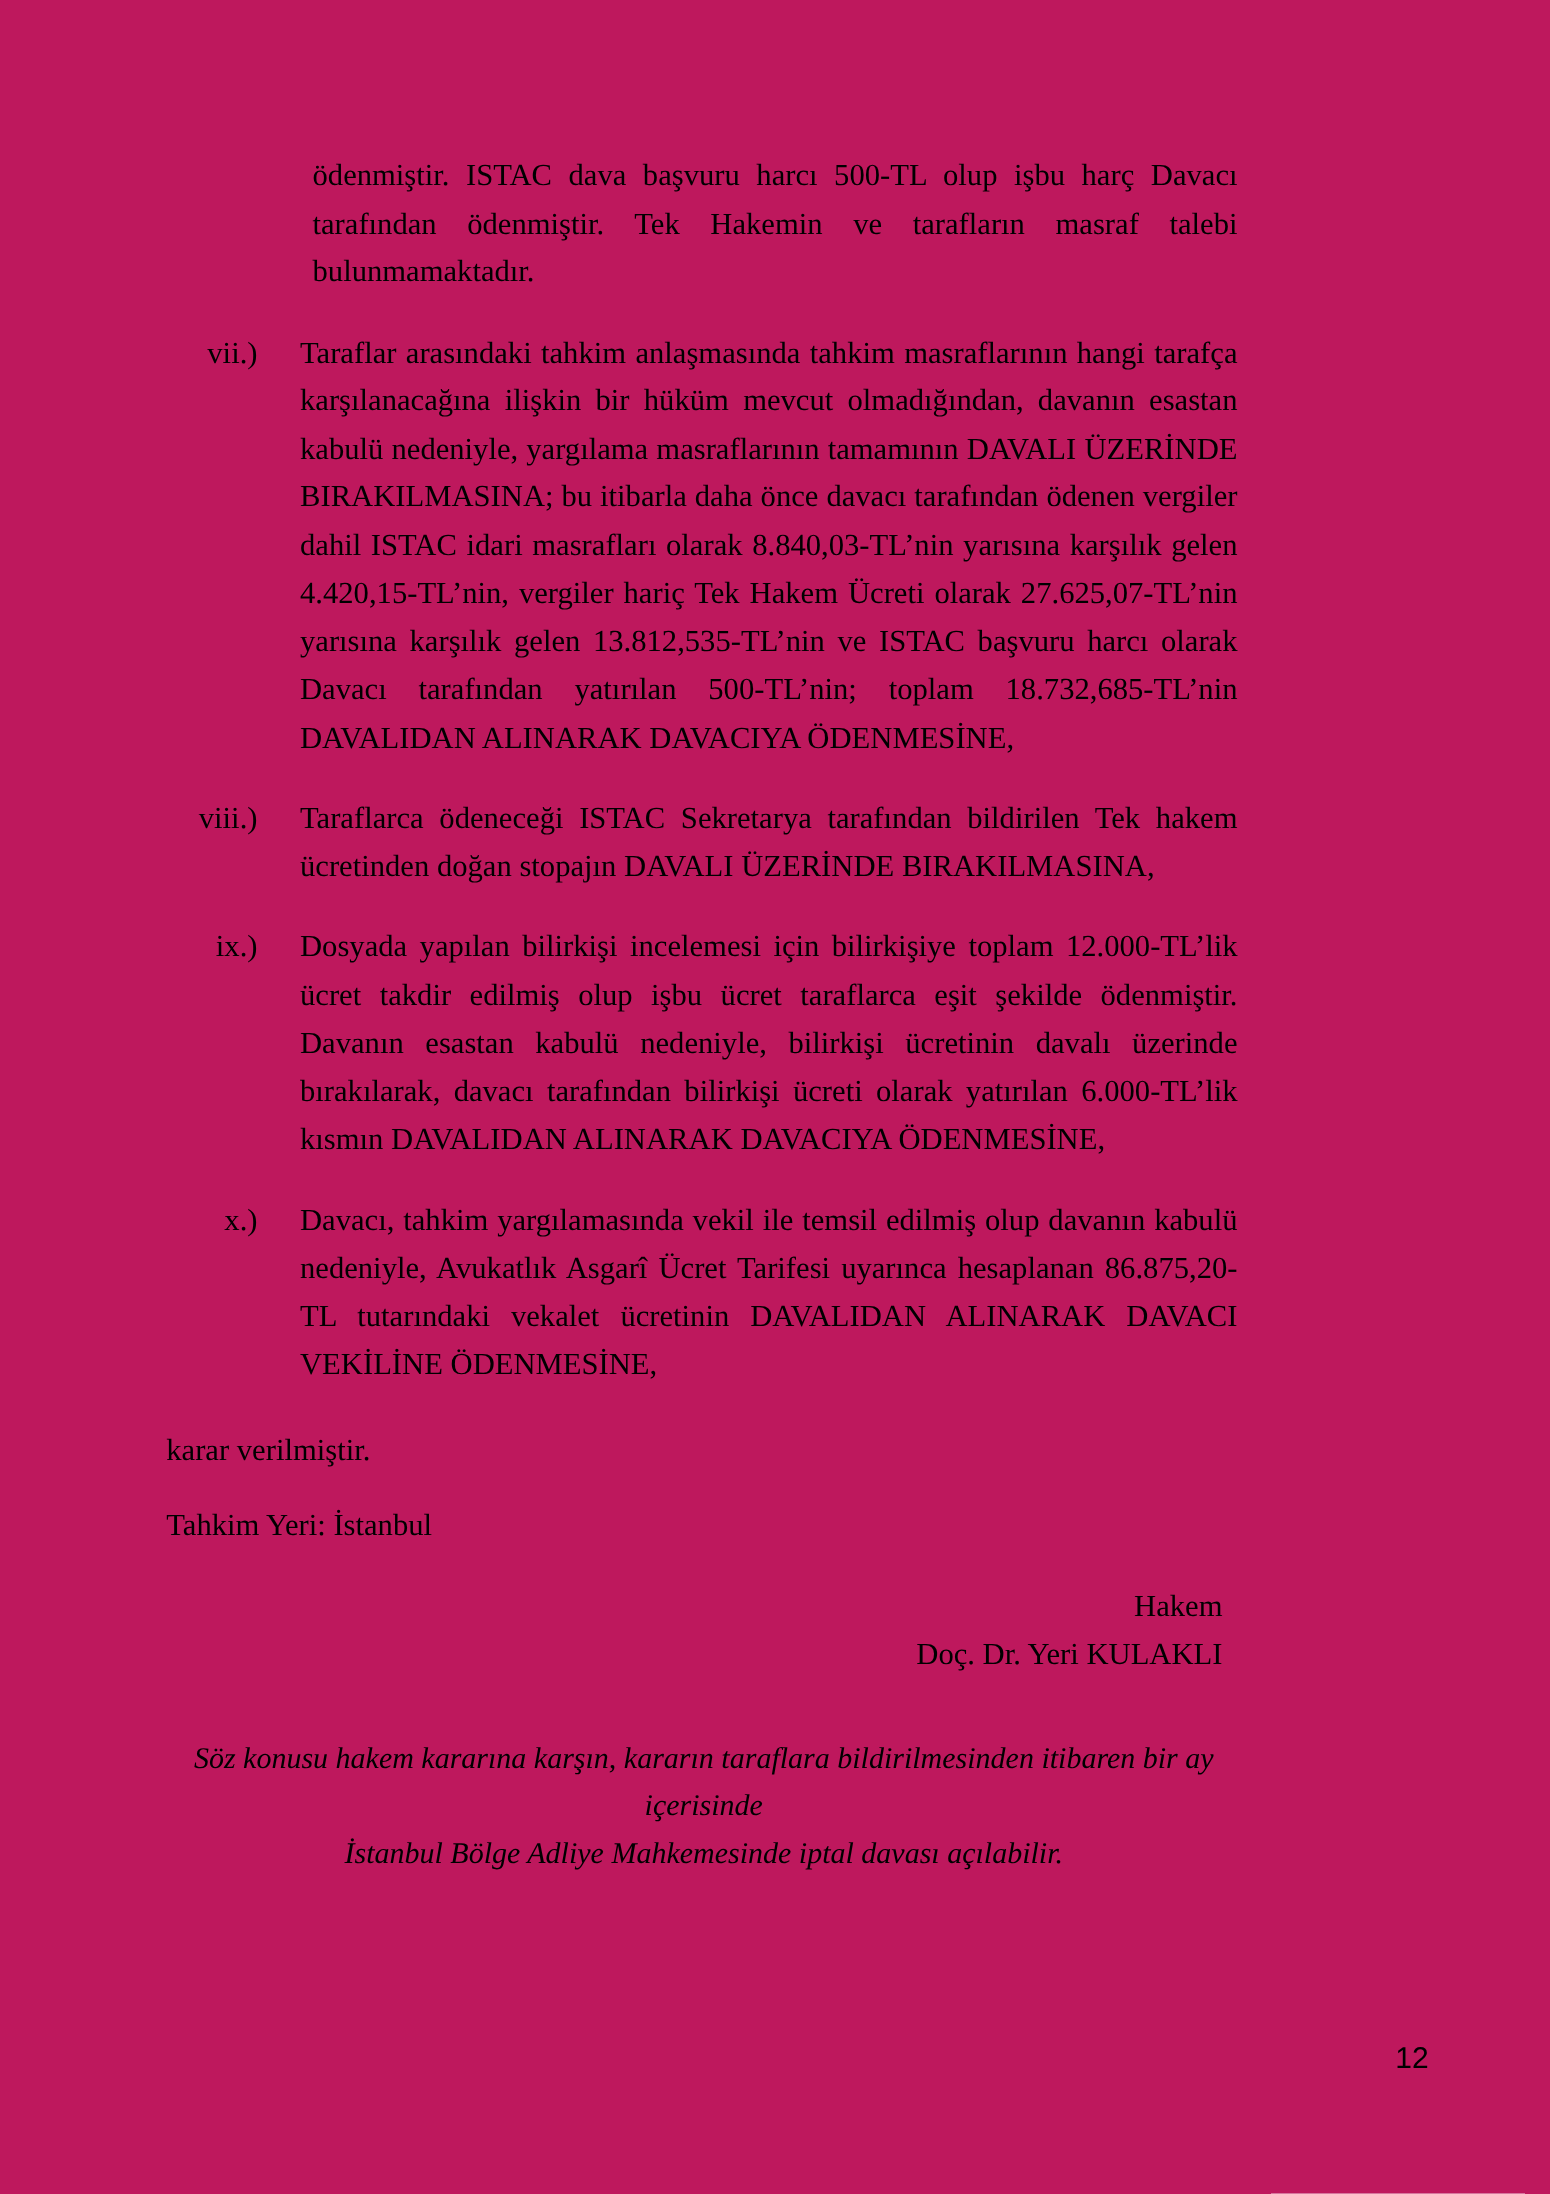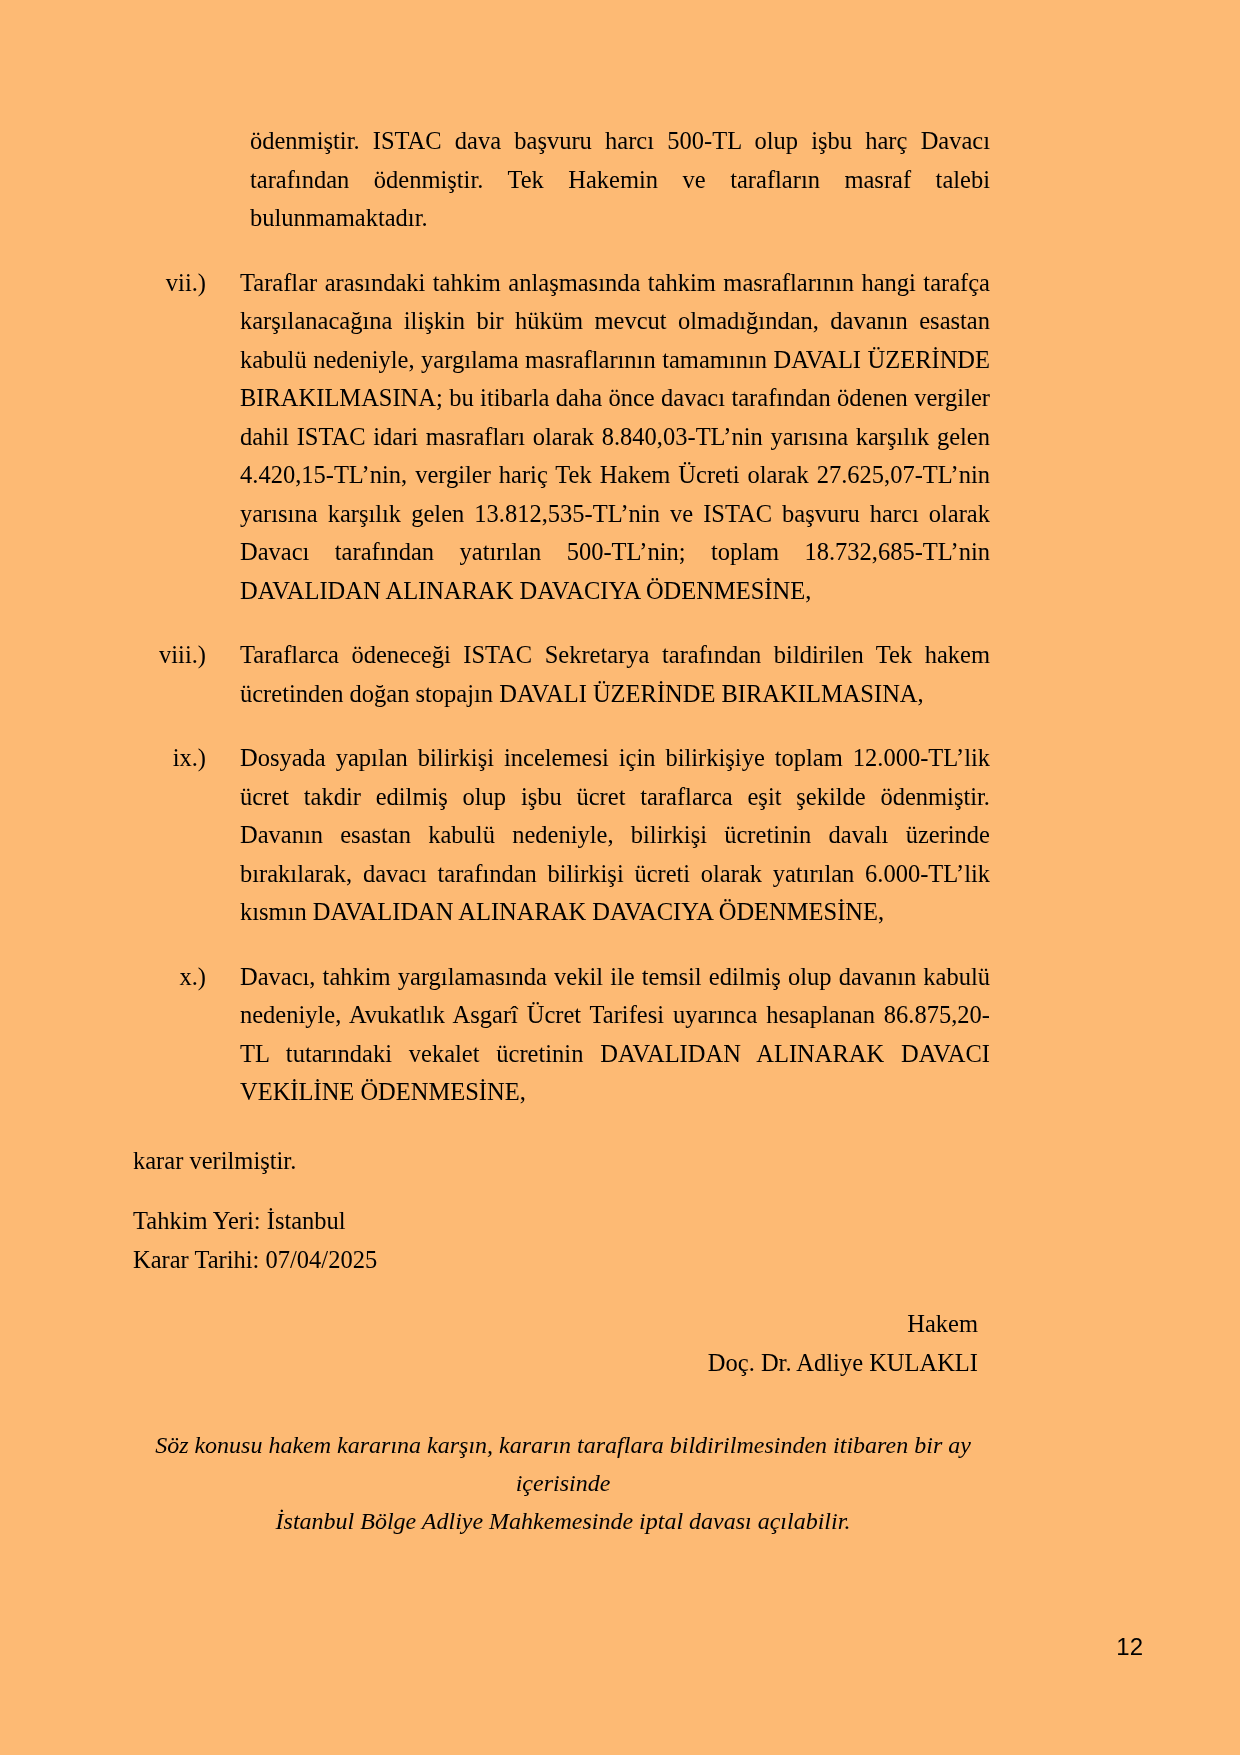--- a/index.html
+++ b/index.html
@@ -8,21 +8,21 @@
     background: #ffffff;
   }
   body {
     font-family: "Liberation Serif", "DejaVu Serif", serif;
     color: #000000;
   }
   .page {
     position: relative;
     width: 1240px;
     height: 1755px;
-    background: #fdba74;
+    background: #be185d;
     box-sizing: border-box;
     overflow: hidden;
   }
   .content {
     position: absolute;
     left: 133px;
     top: 122px;
     width: 857px;
   }
   
@@ -134,26 +134,25 @@
       <div class="list-marker">x.)</div>
       <div class="list-text">Davacı, tahkim yargılamasında vekil ile temsil edilmiş olup davanın kabulü nedeniyle, Avukatlık Asgarî Ücret Tarifesi uyarınca hesaplanan 86.875,20-TL tutarındaki vekalet ücretinin DAVALIDAN ALINARAK DAVACI VEKİLİNE ÖDENMESİNE,</div>
     </div>
 
     <div class="closing">
       <p class="closing-line">karar verilmiştir.</p>
 
       <div class="block-gap"></div>
 
       <p class="closing-line">Tahkim Yeri: İstanbul</p>
-      <p class="closing-line">Karar Tarihi: 07/04/2025</p>
     </div>
 
     <div class="signature">
       <p class="sig-line">Hakem</p>
-      <p class="sig-line">Doç. Dr. Adliye KULAKLI</p>
+      <p class="sig-line">Doç. Dr. Yeri KULAKLI</p>
     </div>
 
     <div class="footnote">
       <p>Söz konusu hakem kararına karşın, kararın taraflara bildirilmesinden itibaren bir ay içerisinde</p>
       <p>İstanbul Bölge Adliye Mahkemesinde iptal davası açılabilir.</p>
     </div>
 
   </div>
 
   <div class="page-number">12</div>

